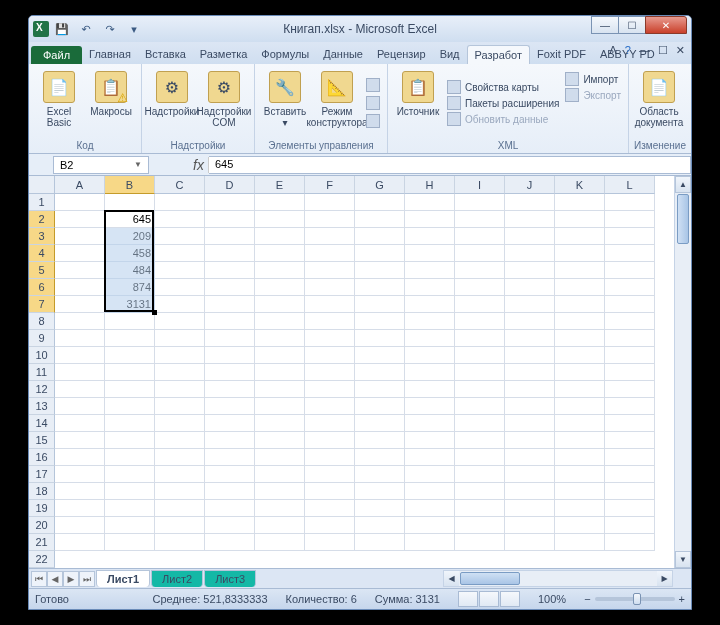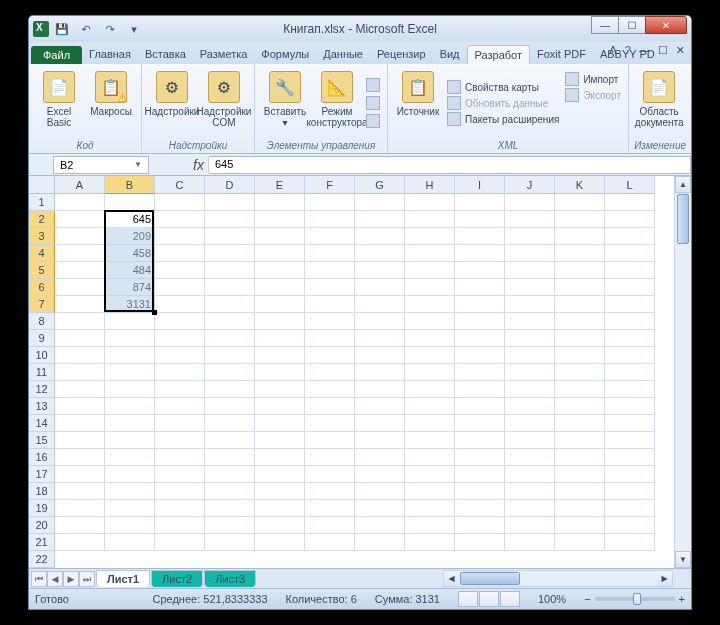--- a/index.html
+++ b/index.html
@@ -21,21 +21,21 @@
 .tabs { height: 22px; display: flex; align-items: flex-end; padding-left: 2px; background: linear-gradient(#dce6f4,#cfdef0); position:relative;}
 .tab-file { background: #1a6b3a; color: #fff; font-size: 11px; padding: 3px 12px; border-radius: 3px 3px 0 0; }
 .tab { font-size: 11px; color: #3a4a63; padding: 3px 7px; cursor:pointer;}
 .tab.active { background: #f5f8fc; border: 1px solid #b5c5da; border-bottom: none; border-radius: 3px 3px 0 0; }
 .tab-help { position:absolute; right:6px; top:2px; display:flex; gap:8px; font-size:11px; color:#3a4a63;}
 
 
 .ribbon { height: 90px; background: linear-gradient(#f5f8fc,#e6eef8); border-bottom: 1px solid #a9bbd4; display: flex; }
 .group { border-right: 1px solid #c5d3e6; padding: 3px 5px 2px; display: flex; flex-direction: column; justify-content: space-between; }
 .group-body { display: flex; gap: 2px; flex: 1; }
-.group-label { font-size: 10px; color: #5a7090; text-align: center; padding-top: 1px; font-style: italic; }
+.group-label { font-size: 10px; color: #5a7090; text-align: center; padding-top: 1px; }
 .big-btn { width: 50px; display: flex; flex-direction: column; align-items: center; justify-content: flex-start; padding-top: 4px; font-size: 10px; color: #3a4a63; text-align: center; line-height: 11px; }
 .big-btn .ico { width: 32px; height: 32px; background: #f0d890; border: 1px solid #c0a050; margin-bottom: 3px; border-radius: 3px; display:flex;align-items:center;justify-content:center;font-size:16px;}
 .sm-row { display:flex; align-items:center; gap:4px; font-size:10px; color:#3a4a63; padding:1px 2px; white-space:nowrap;}
 .sm-ico { width:14px; height:14px; background:#d0dcec; border:1px solid #a0b0c8; display:inline-block;}
 
 
 .fbar-row { height: 22px; background: #e6eef8; border-bottom: 1px solid #a9bbd4; display: flex; align-items: center; }
 .namebox { width: 96px; height: 18px; background: #fff; border: 1px solid #a9bbd4; margin-left: 24px; font-size: 11px; padding: 1px 6px; display:flex;align-items:center;justify-content:space-between;}
 .namebox .dd { font-size:8px; color:#666;}
 .fx-label { width: 20px; font-size: 14px; font-style: italic; color: #555; text-align:center; border-right:1px solid #ccc; margin-left:40px;}
@@ -185,27 +185,27 @@
       <div class="group-body">
         <div class="big-btn">
           <div class="ico">📋</div>
           <span>Источник</span>
         </div>
         <div style="display:flex;flex-direction:column;justify-content:center;">
           <div class="sm-row">
               <span class="sm-ico"></span>
               <span>Свойства карты</span>
             </div>
+          <div class="sm-row">
+              <span class="sm-ico"></span>
+              <span>Пакеты расширения</span>
+            </div>
           <div class="sm-row" style="color:#9aa8be;">
               <span class="sm-ico"></span>
               <span>Обновить данные</span>
-            </div>
-          <div class="sm-row">
-              <span class="sm-ico"></span>
-              <span>Пакеты расширения</span>
             </div>
         </div>
         <div style="display:flex;flex-direction:column;justify-content:flex-start;padding-top:4px;">
           <div class="sm-row">
               <span class="sm-ico"></span>
               <span>Импорт</span>
             </div>
           <div class="sm-row" style="color:#9aa8be;">
               <span class="sm-ico"></span>
               <span>Экспорт</span>

